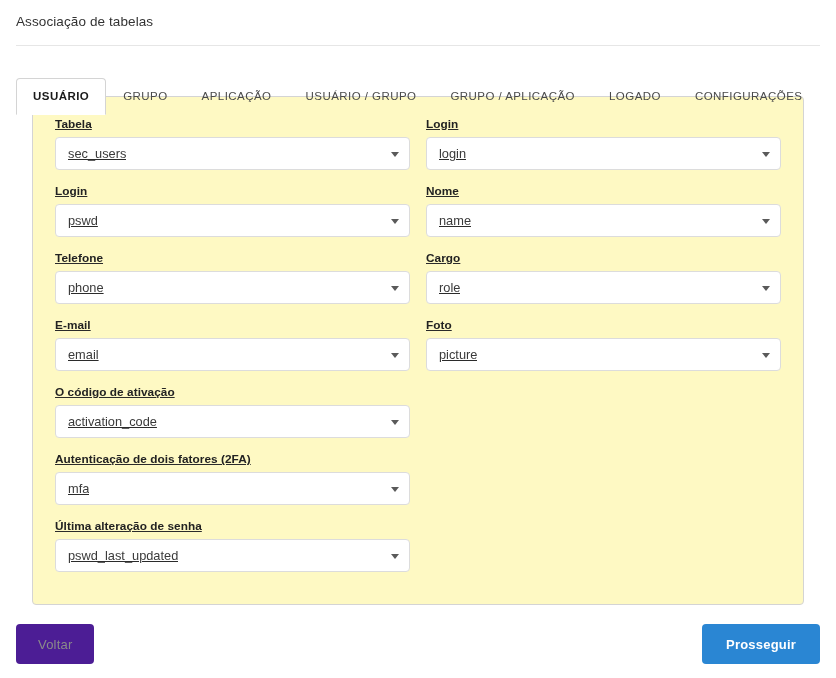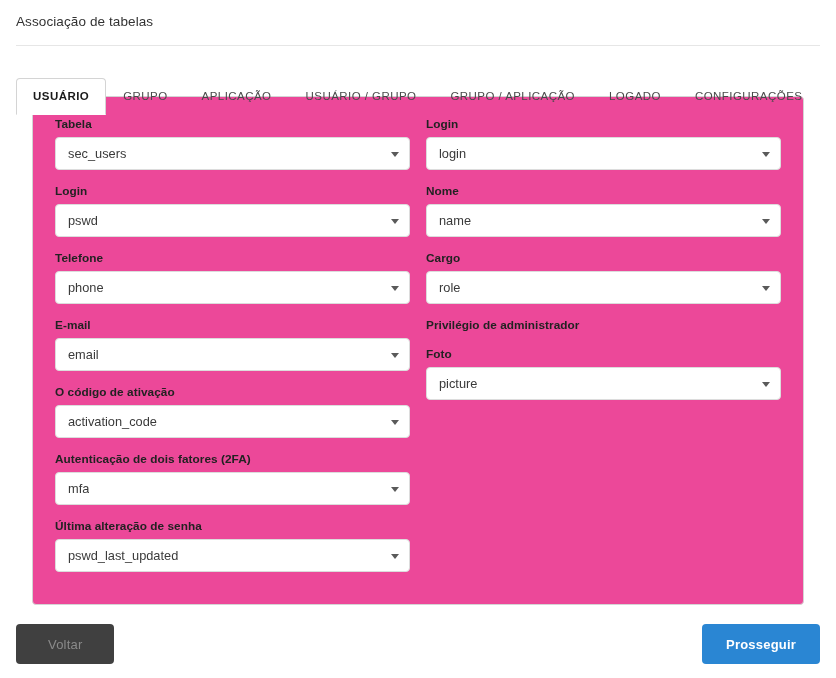--- a/index.html
+++ b/index.html
@@ -82,23 +82,24 @@
     border-bottom: 1px solid #ffffff;
     margin-bottom: -1px;
   }
 
   
   .tab-panel {
     position: relative;
     margin: 0 16px;
     border: 1px solid #d4d4d4;
     border-radius: 0 4px 4px 4px;
-    background: #ec4899;
+    background: #fef9c3;
     padding: 20px 14px 18px 14px;
     min-height: 482px;
+    text-decoration: underline;
   }
 
   .form-grid {
     display: flex;
     flex-wrap: wrap;
   }
   .form-col {
     width: 50%;
     padding: 0 8px;
   }
@@ -157,23 +158,23 @@
   .btn {
     font-family: "Liberation Sans", sans-serif;
     font-size: 13px;
     border: none;
     border-radius: 4px;
     cursor: pointer;
     line-height: 1;
     letter-spacing: 0.2px;
   }
   .btn-back {
-    background: #404040;
+    background: #4c1d95;
     color: #8a8a8a;
-    padding: 0 32px;
+    padding: 0 22px;
     height: 40px;
   }
   .btn-next {
     background: #2a86d3;
     color: #ffffff;
     padding: 0 24px;
     height: 40px;
     font-weight: 700;
   }
 </style>
@@ -267,21 +268,20 @@
               </div>
             </div>
             <div class="field">
               <label class="field-label">Cargo</label>
               <div class="select">
                 <span class="select-value">role</span>
                 <span class="select-caret"></span>
               </div>
             </div>
             <div class="field">
-              <label class="field-label">Privilégio de administrador</label>
             </div>
             <div class="field">
               <label class="field-label">Foto</label>
               <div class="select">
                 <span class="select-value">picture</span>
                 <span class="select-caret"></span>
               </div>
             </div>
           </div>
       </div>

